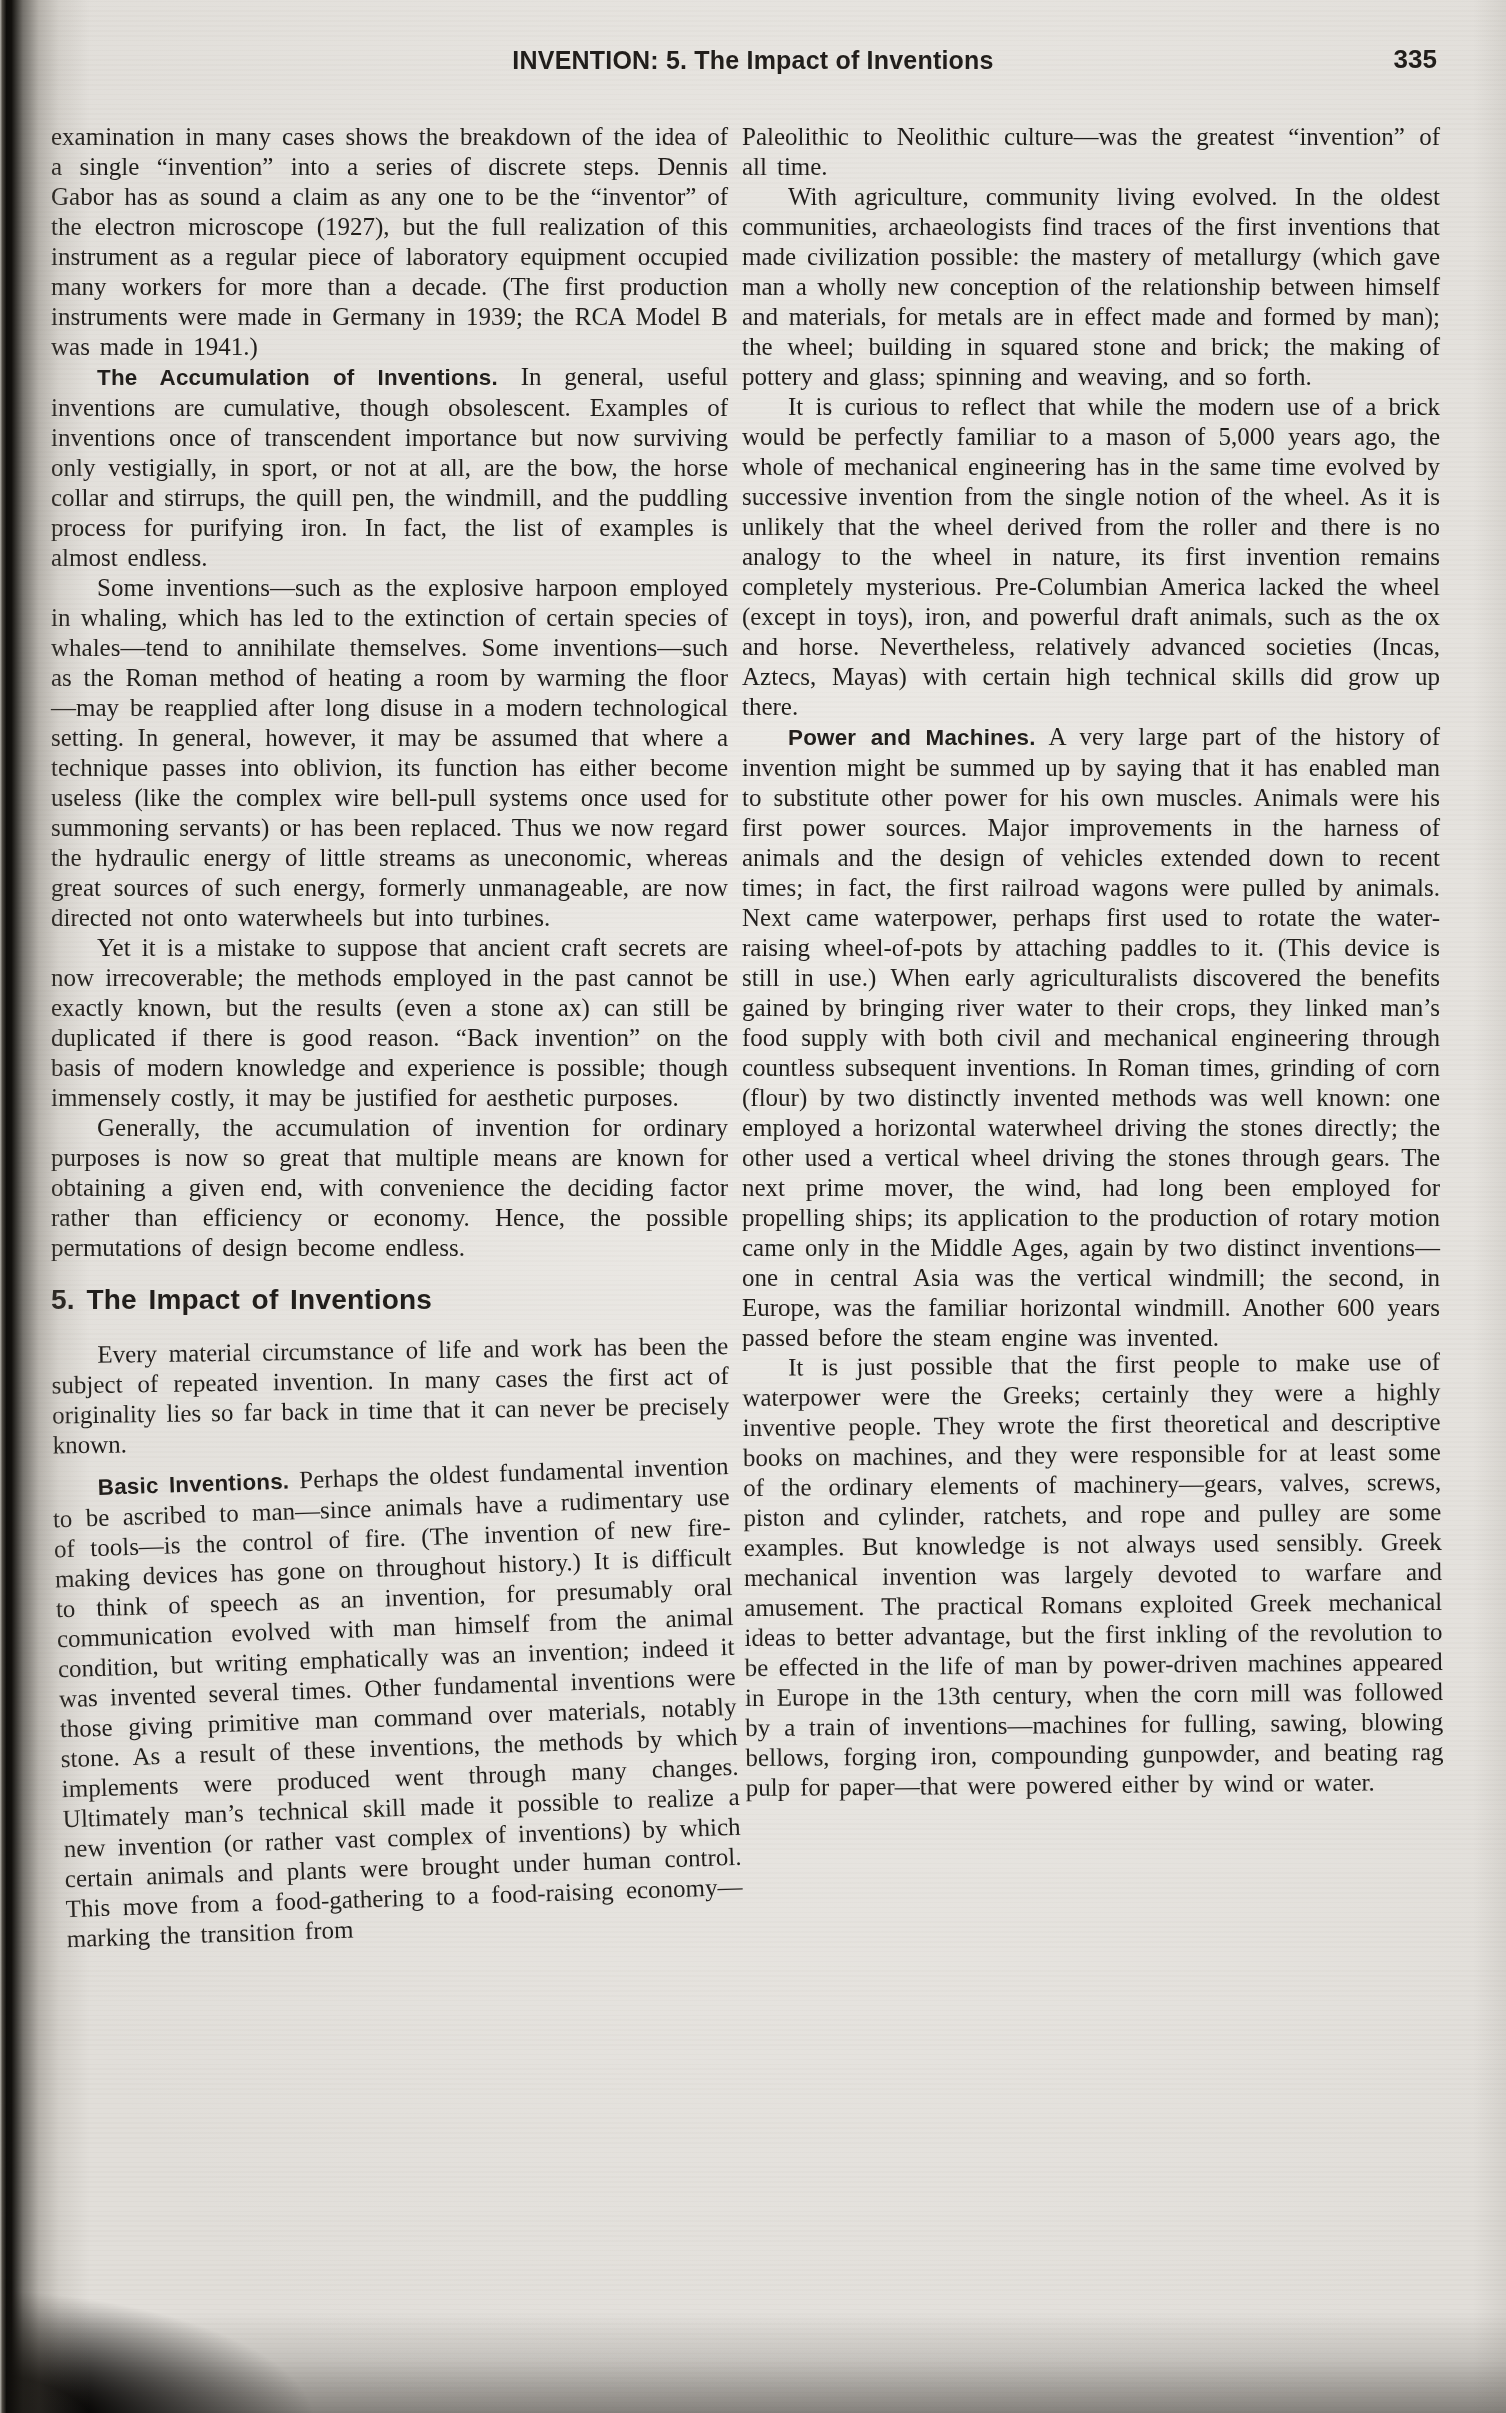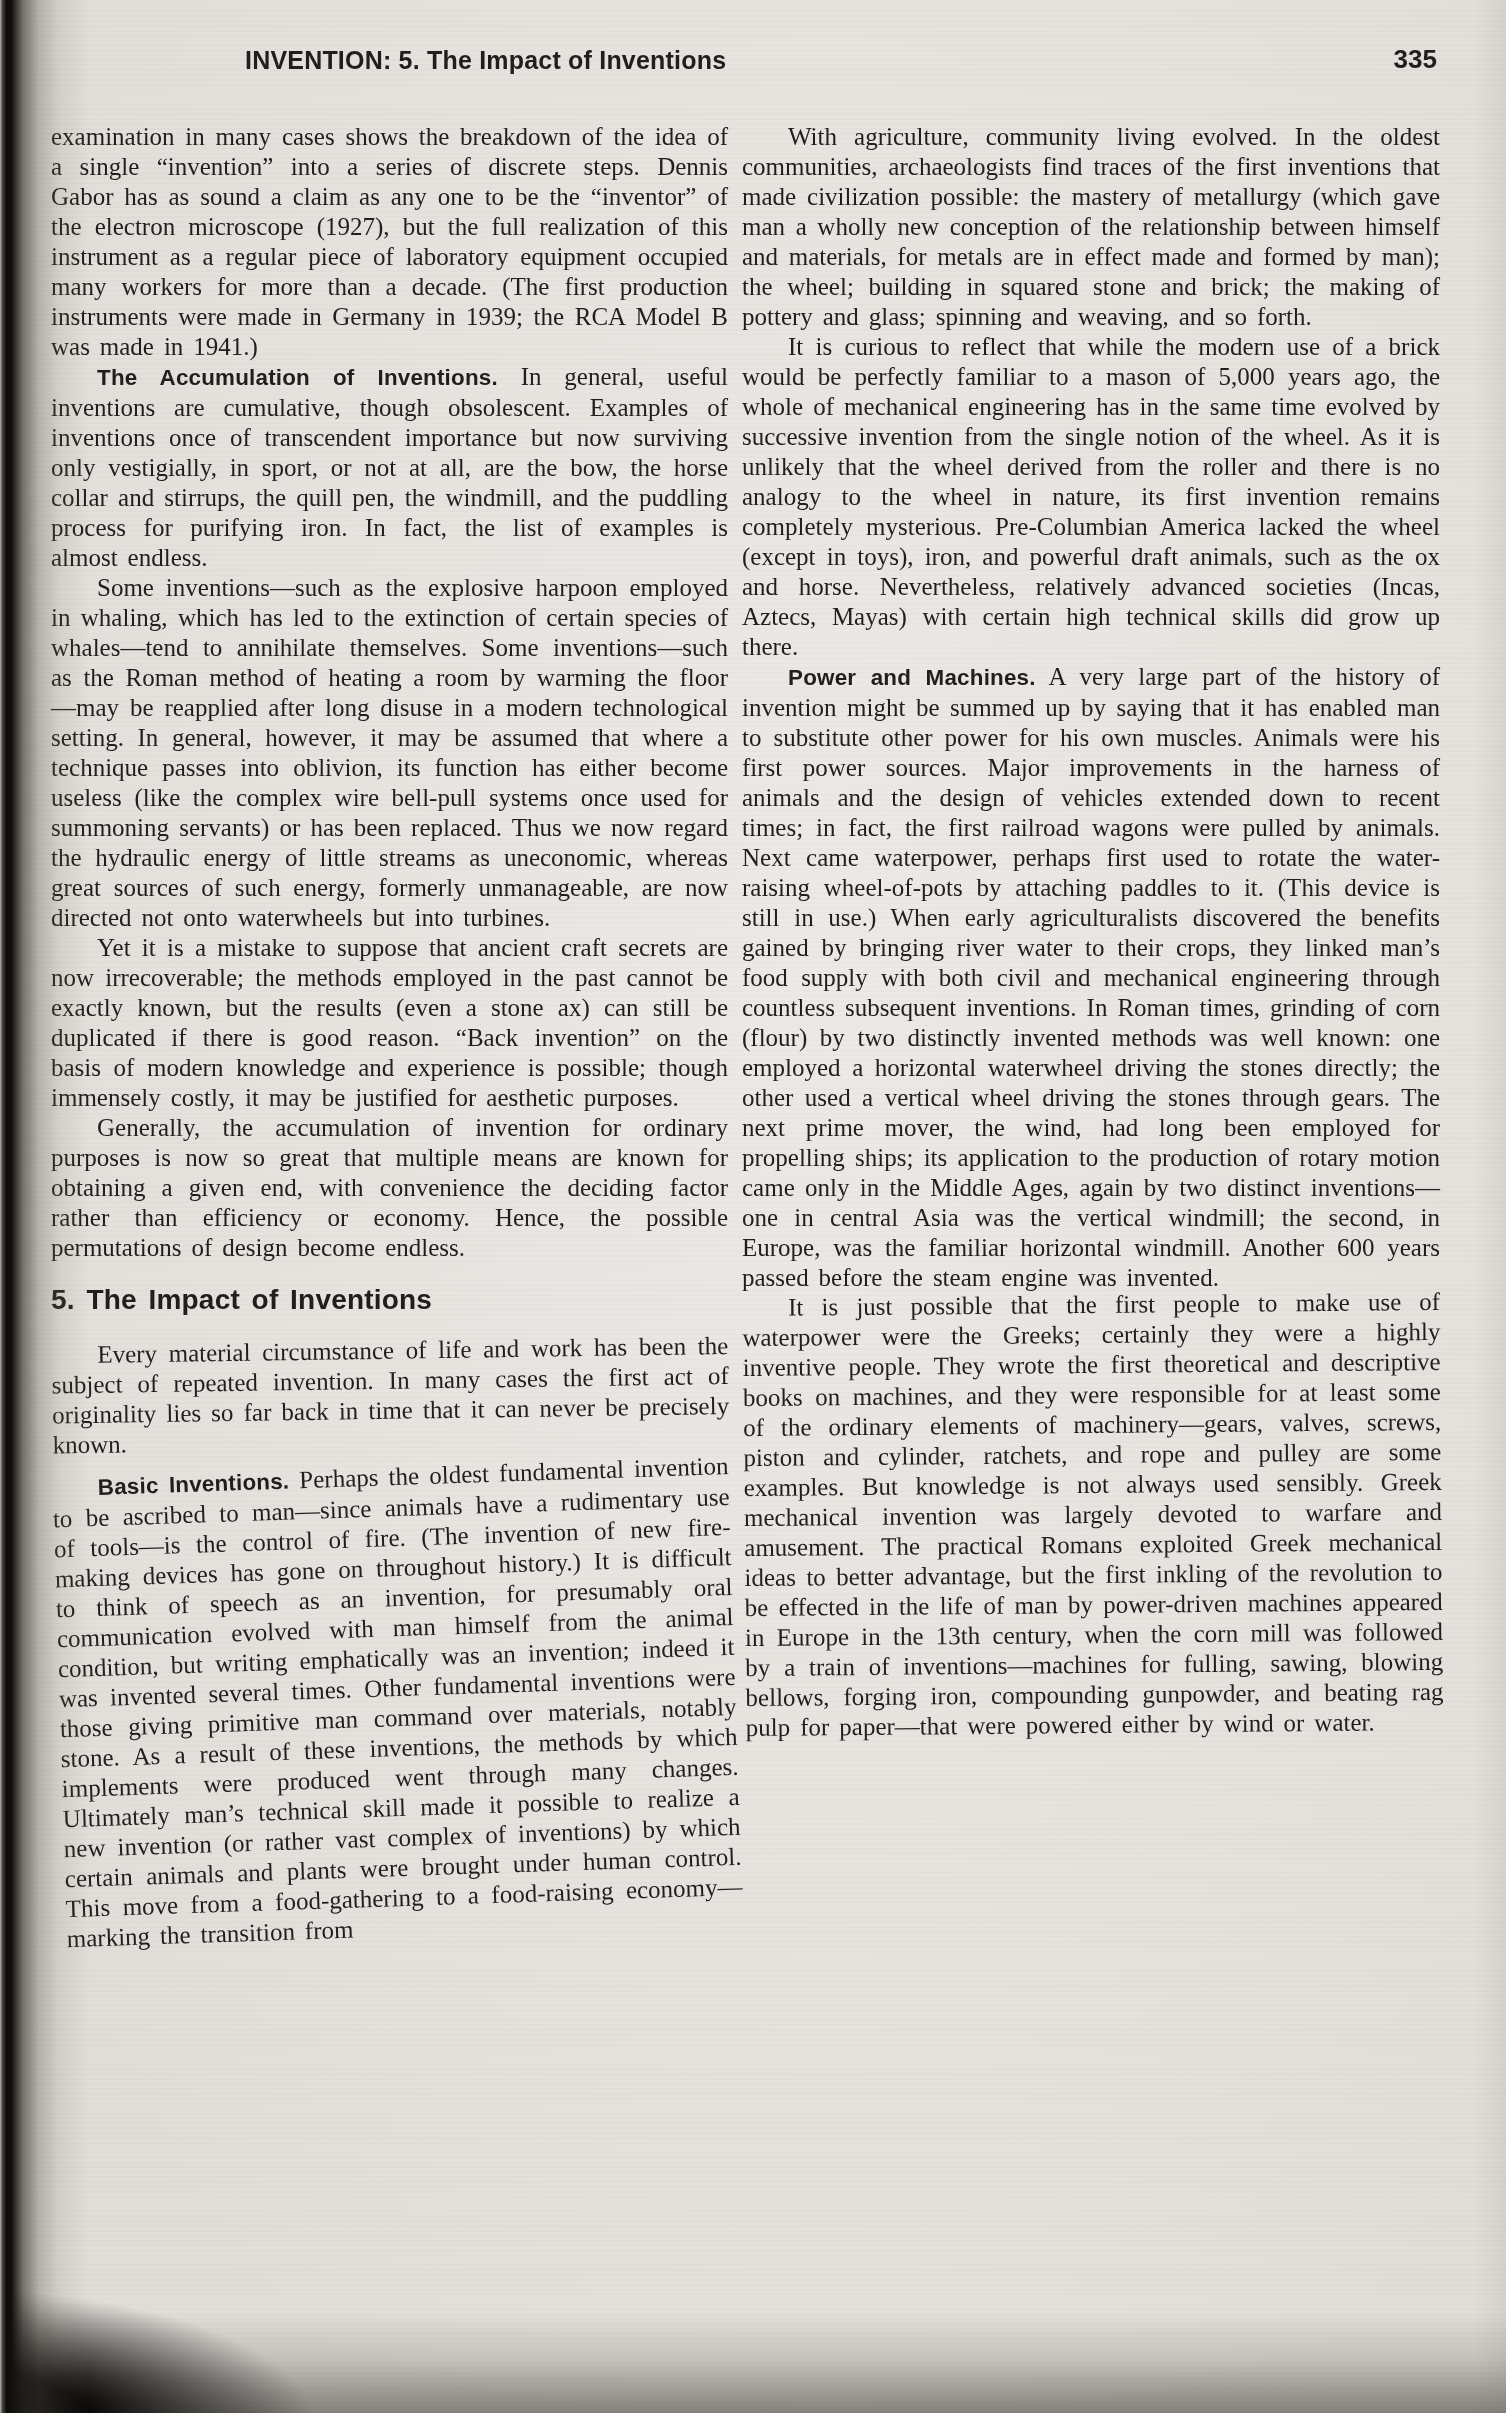--- a/index.html
+++ b/index.html
@@ -32,20 +32,21 @@
     z-index: 4;
   }
   .right-edge-shade {
     position: absolute; right: 0; top: 0; bottom: 0; width: 33px;
     background: linear-gradient(to left, rgba(100,94,84,0.10), rgba(100,94,84,0));
     z-index: 4;
   }
 
   .running-head {
     position: absolute; left: 245px; right: 245px; top: 46px;
+    text-align: center;
     font-family: "Liberation Sans", sans-serif;
     font-weight: 700;
     font-size: 25px;
     letter-spacing: 0.2px;
     white-space: nowrap;
   }
   .folio {
     position: absolute; right: 69px; top: 44px;
     font-family: "Liberation Sans", sans-serif;
     font-weight: 700;
@@ -96,20 +97,21 @@
     <p><span class="runin">The Accumulation of Inventions.</span> <span>In general, useful inventions are cumulative, though obsolescent. Examples of inventions once of transcendent importance but now surviving only vestigially, in sport, or not at all, are the bow, the horse collar and stirrups, the quill pen, the windmill, and the puddling process for purifying iron. In fact, the list of examples is almost endless.</span></p>
     <p>Some inventions—such as the explosive harpoon employed in whaling, which has led to the extinction of certain species of whales—tend to annihilate themselves. Some inventions—such as the Roman method of heating a room by warming the floor—may be reapplied after long disuse in a modern technological setting. In general, however, it may be assumed that where a technique passes into oblivion, its function has either become useless (like the complex wire bell-pull systems once used for summoning servants) or has been replaced. Thus we now regard the hydraulic energy of little streams as uneconomic, whereas great sources of such energy, formerly unmanageable, are now directed not onto waterwheels but into turbines.</p>
     <p>Yet it is a mistake to suppose that ancient craft secrets are now irrecoverable; the methods employed in the past cannot be exactly known, but the results (even a stone ax) can still be duplicated if there is good reason. “Back invention” on the basis of modern knowledge and experience is possible; though immensely costly, it may be justified for aesthetic purposes.</p>
     <p>Generally, the accumulation of invention for ordinary purposes is now so great that multiple means are known for obtaining a given end, with convenience the deciding factor rather than efficiency or economy. Hence, the possible permutations of design become endless.</p>
     <h2 class="section-heading">5. The Impact of Inventions</h2>
     <p class="tilt-a">Every material circumstance of life and work has been the subject of repeated invention. In many cases the first act of originality lies so far back in time that it can never be precisely known.</p>
     <p class="tilt-b"><span class="runin">Basic Inventions.</span> <span>Perhaps the oldest fundamental invention to be ascribed to man—since animals have a rudimentary use of tools—is the control of fire. (The invention of new fire-making devices has gone on throughout history.) It is difficult to think of speech as an invention, for presumably oral communication evolved with man himself from the animal condition, but writing emphatically was an invention; indeed it was invented several times. Other fundamental inventions were those giving primitive man command over materials, notably stone. As a result of these inventions, the methods by which implements were produced went through many changes. Ultimately man’s technical skill made it possible to realize a new invention (or rather vast complex of inventions) by which certain animals and plants were brought under human control. This move from a food-gathering to a food-raising economy—marking the transition from</span></p>
   </div>
 
   <div class="col col-right">
+    <p class="noindent">Paleolithic to Neolithic culture—was the greatest “invention” of all time.</p>
     <p>With agriculture, community living evolved. In the oldest communities, archaeologists find traces of the first inventions that made civilization possible: the mastery of metallurgy (which gave man a wholly new conception of the relationship between himself and materials, for metals are in effect made and formed by man); the wheel; building in squared stone and brick; the making of pottery and glass; spinning and weaving, and so forth.</p>
     <p>It is curious to reflect that while the modern use of a brick would be perfectly familiar to a mason of 5,000 years ago, the whole of mechanical engineering has in the same time evolved by successive invention from the single notion of the wheel. As it is unlikely that the wheel derived from the roller and there is no analogy to the wheel in nature, its first invention remains completely mysterious. Pre-Columbian America lacked the wheel (except in toys), iron, and powerful draft animals, such as the ox and horse. Nevertheless, relatively advanced societies (Incas, Aztecs, Mayas) with certain high technical skills did grow up there.</p>
     <p><span class="runin">Power and Machines.</span> <span>A very large part of the history of invention might be summed up by saying that it has enabled man to substitute other power for his own muscles. Animals were his first power sources. Major improvements in the harness of animals and the design of vehicles extended down to recent times; in fact, the first railroad wagons were pulled by animals. Next came waterpower, perhaps first used to rotate the water-raising wheel-of-pots by attaching paddles to it. (This device is still in use.) When early agriculturalists discovered the benefits gained by bringing river water to their crops, they linked man’s food supply with both civil and mechanical engineering through countless subsequent inventions. In Roman times, grinding of corn (flour) by two distinctly invented methods was well known: one employed a horizontal waterwheel driving the stones directly; the other used a vertical wheel driving the stones through gears. The next prime mover, the wind, had long been employed for propelling ships; its application to the production of rotary motion came only in the Middle Ages, again by two distinct inventions—one in central Asia was the vertical windmill; the second, in Europe, was the familiar horizontal windmill. Another 600 years passed before the steam engine was invented.</span></p>
     <p class="tilt-c">It is just possible that the first people to make use of waterpower were the Greeks; certainly they were a highly inventive people. They wrote the first theoretical and descriptive books on machines, and they were responsible for at least some of the ordinary elements of machinery—gears, valves, screws, piston and cylinder, ratchets, and rope and pulley are some examples. But knowledge is not always used sensibly. Greek mechanical invention was largely devoted to warfare and amusement. The practical Romans exploited Greek mechanical ideas to better advantage, but the first inkling of the revolution to be effected in the life of man by power-driven machines appeared in Europe in the 13th century, when the corn mill was followed by a train of inventions—machines for fulling, sawing, blowing bellows, forging iron, compounding gunpowder, and beating rag pulp for paper—that were powered either by wind or water.</p>
   </div>
 
   <div class="gutter-shadow"></div>
   <div class="bottom-shadow"></div>
   <div class="right-edge-shade"></div>
 

